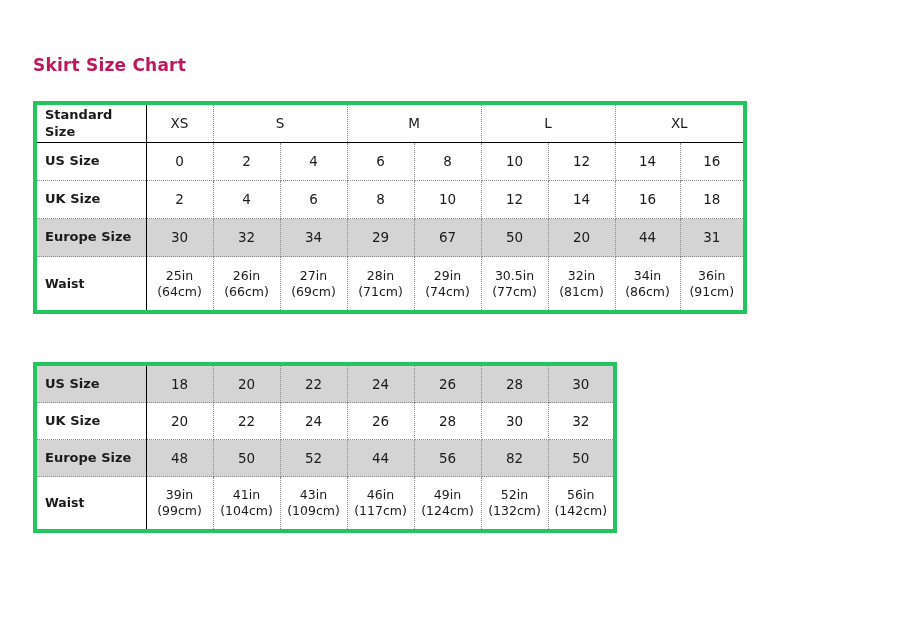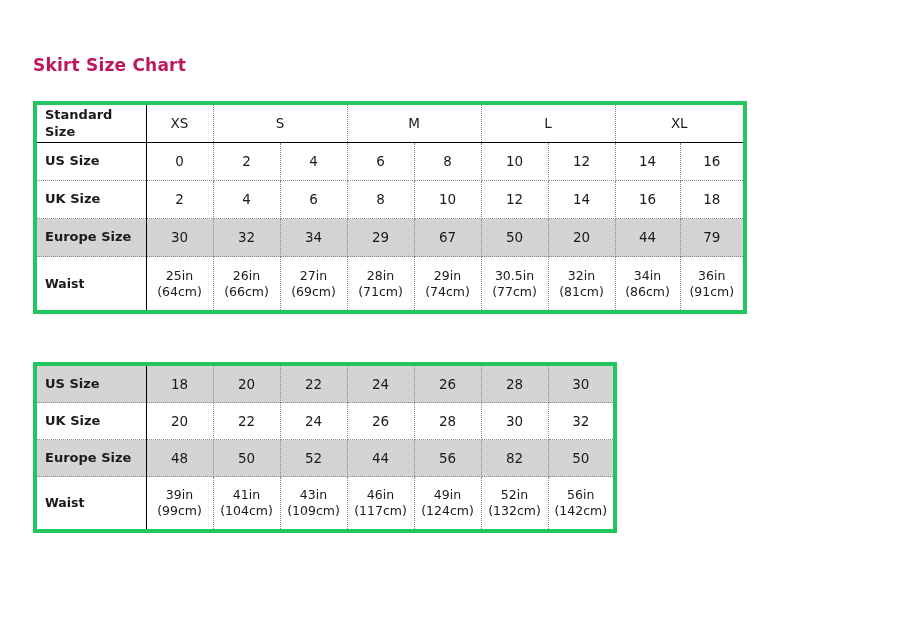--- a/index.html
+++ b/index.html
@@ -145,21 +145,21 @@
       <tr class="shaded">
         <td class="rowlabel">Europe Size</td>
         <td>30</td>
         <td>32</td>
         <td>34</td>
         <td>29</td>
         <td>67</td>
         <td>50</td>
         <td>20</td>
         <td>44</td>
-        <td>79</td>
+        <td>31</td>
       </tr>
       <tr class="last-row">
         <td class="rowlabel">Waist</td>
         <td class="cell-two-line">
           <span>25in</span>
           <span>(64cm)</span>
         </td>
         <td class="cell-two-line">
           <span>26in</span>
           <span>(66cm)</span>

